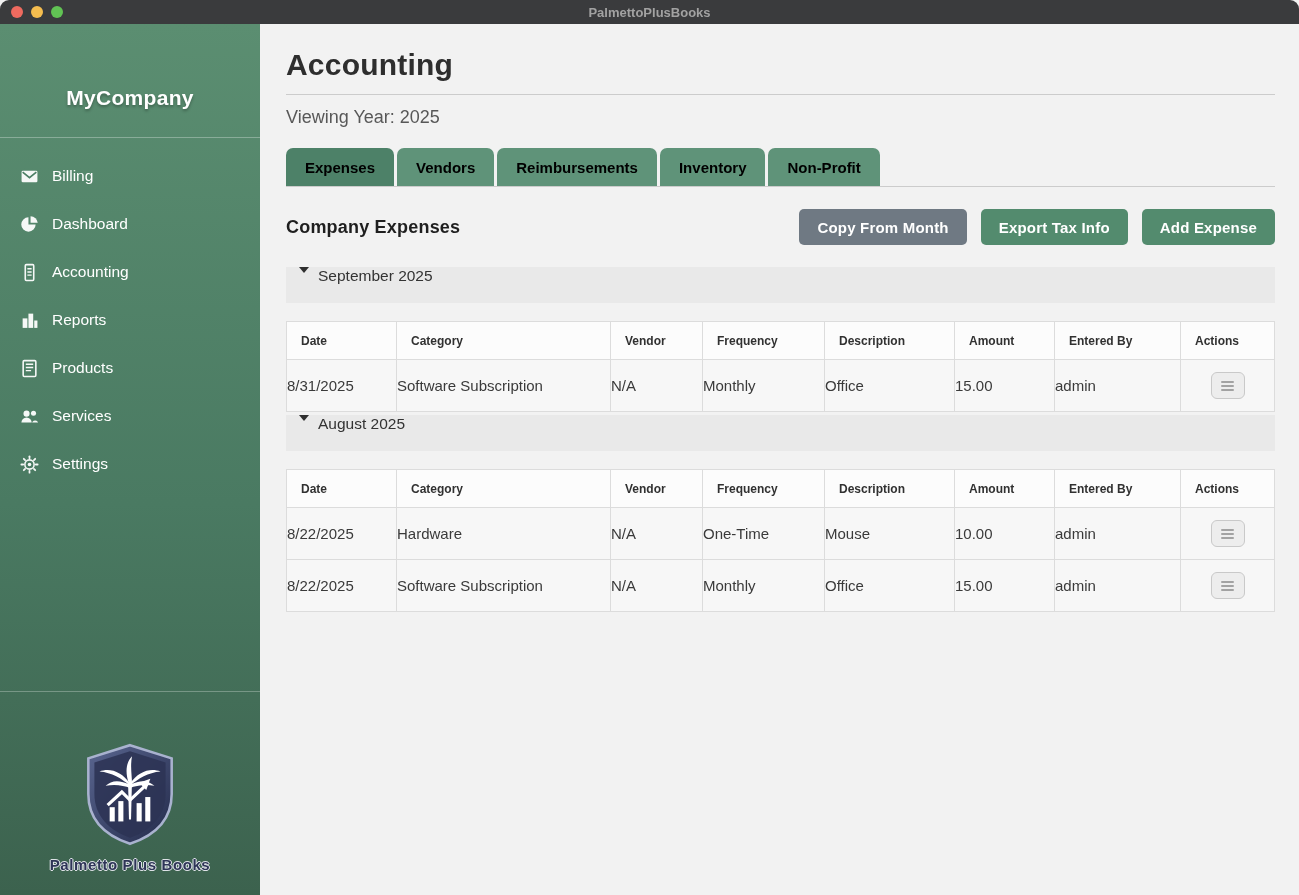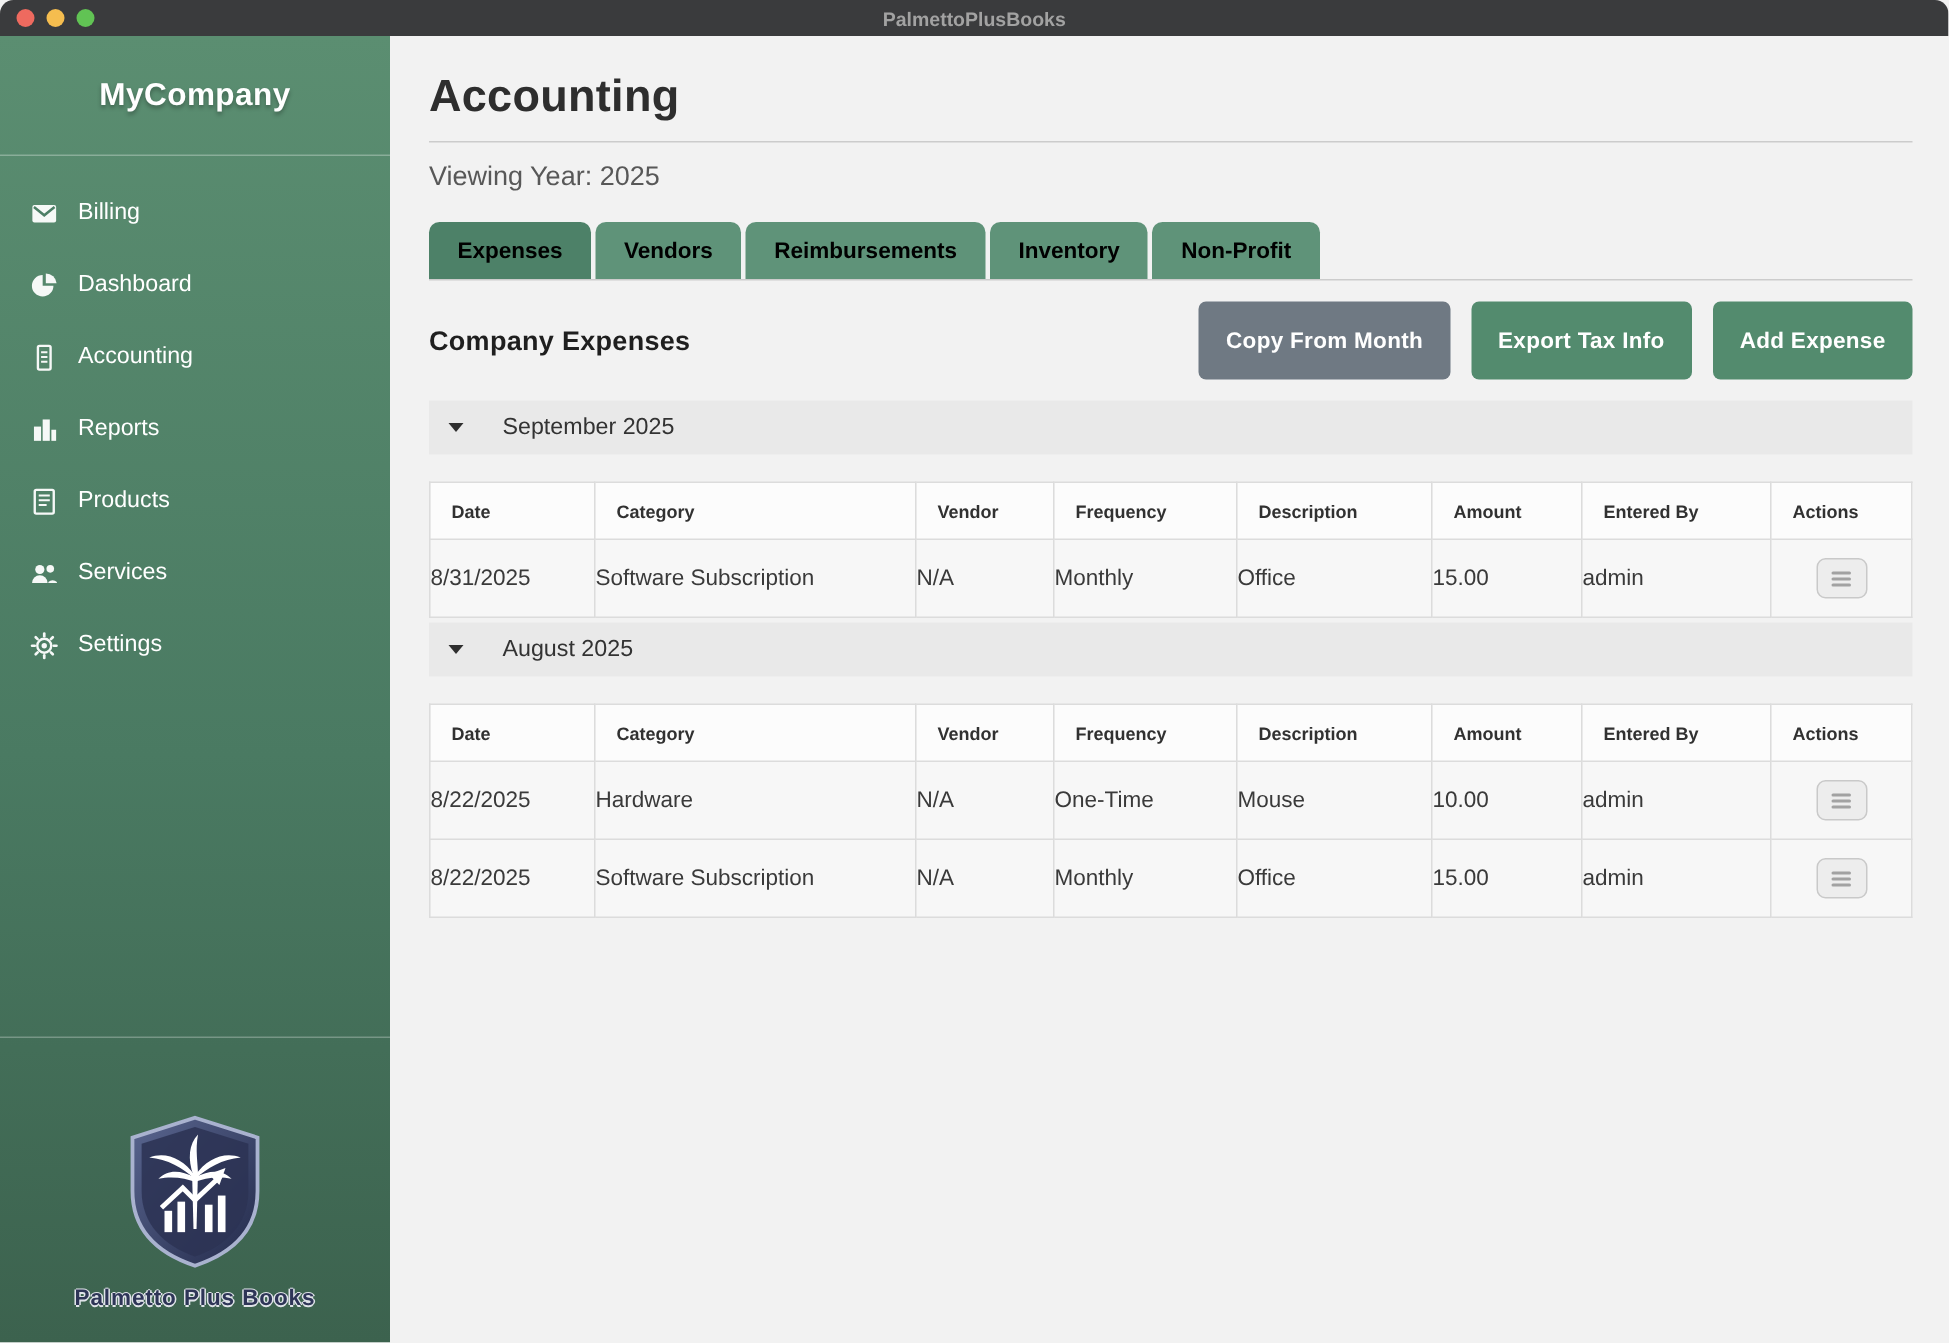--- a/index.html
+++ b/index.html
@@ -23,21 +23,21 @@
   .tl-close{background:#ee6a5f;} .tl-min{background:#f5bd4f;} .tl-zoom{background:#61c354;}
   .win-title{color:#a2a2a2;font-size:13px;font-weight:bold;}
 
   
   .app{display:flex;height:871px;}
 
   
   .sidebar{width:260px;flex:0 0 260px;display:flex;flex-direction:column;
     background:linear-gradient(180deg,var(--sidebar-top) 0%, #4a7a62 55%, var(--sidebar-bottom) 100%);}
   .sb-header{height:80px;display:flex;align-items:center;justify-content:center;
-    border-bottom:1px solid rgba(255,255,255,.3);}
+    border-bottom:1px solid rgba(255,255,255,.3);margin-top:34px;}
   .company-name{color:#fff;font-size:21px;font-weight:bold;letter-spacing:.3px;
     text-shadow:0 2px 3px rgba(0,0,0,.3);}
   .nav{padding-top:14px;}
   .nav-item{height:48px;display:flex;align-items:center;padding-left:20px;gap:13px;
     color:#fff;font-size:15.5px;cursor:pointer;}
   .nav-icon{width:19px;height:19px;display:inline-flex;opacity:.95;}
   .nav-icon svg{width:19px;height:19px;}
   .sb-footer{margin-top:auto;height:204px;border-top:1px solid rgba(255,255,255,.28);
     display:flex;flex-direction:column;align-items:center;padding-top:50px;}
   .logo-caption{margin-top:4px;font-size:15px;font-weight:bold;letter-spacing:.6px;color:#2e3557;
@@ -50,27 +50,27 @@
   .viewing-year{margin-top:12px;font-size:18px;color:#585858;}
 
   .tabs{margin-top:20px;display:flex;gap:3px;border-bottom:1px solid #ccc;}
   .tab{height:38px;padding:0 19px;border-radius:7px 7px 0 0;display:flex;align-items:center;
     color:#000000;font-size:15px;font-weight:bold;background:var(--tab-inactive);cursor:pointer;}
   .tab.active{background:var(--tab-active);}
 
   .section-row{margin-top:22px;margin-bottom:22px;display:flex;align-items:center;justify-content:space-between;height:36px;}
   .section-title{font-size:18px;font-weight:bold;color:#1f1f1f;letter-spacing:.2px;}
   .btn-group{display:flex;gap:14px;}
-  .btn{height:52px;padding:0 18px;border:none;border-radius:5px;color:#fff;
+  .btn{height:36px;padding:0 18px;border:none;border-radius:5px;color:#fff;
     font-family:inherit;font-size:15px;font-weight:bold;cursor:pointer;letter-spacing:.2px;}
   .btn.gray{background:var(--btn-gray);}
   .btn.green{background:var(--btn-green);}
 
-  .month-bar{height:36px;background:#e9e9e9;display:flex;align-items:center;
-    padding-left:13px;gap:26px;cursor:pointer;}
+  .month-bar{height:36px;background:#e9e9e9;display:flex;align-items:flex-start;
+    padding-left:13px;gap:9px;cursor:pointer;}
   .caret{width:0;height:0;border-left:5px solid transparent;border-right:5px solid transparent;
     border-top:6px solid #2f2f2f;display:inline-block;}
   .month-label{font-size:15.5px;color:#333;}
 
   table.group-table{width:100%;border-collapse:collapse;table-layout:fixed;
     margin-top:18px;margin-bottom:3px;}
   .group-table th{background:#fcfcfc;border:1px solid #dcdcdc;height:38px;
     text-align:left;padding-left:14px;font-size:12px;color:#313131;}
   .group-table td{background:#f7f7f7;border:1px solid #dcdcdc;height:52px;
     font-size:15px;color:#3a3a3a;}

